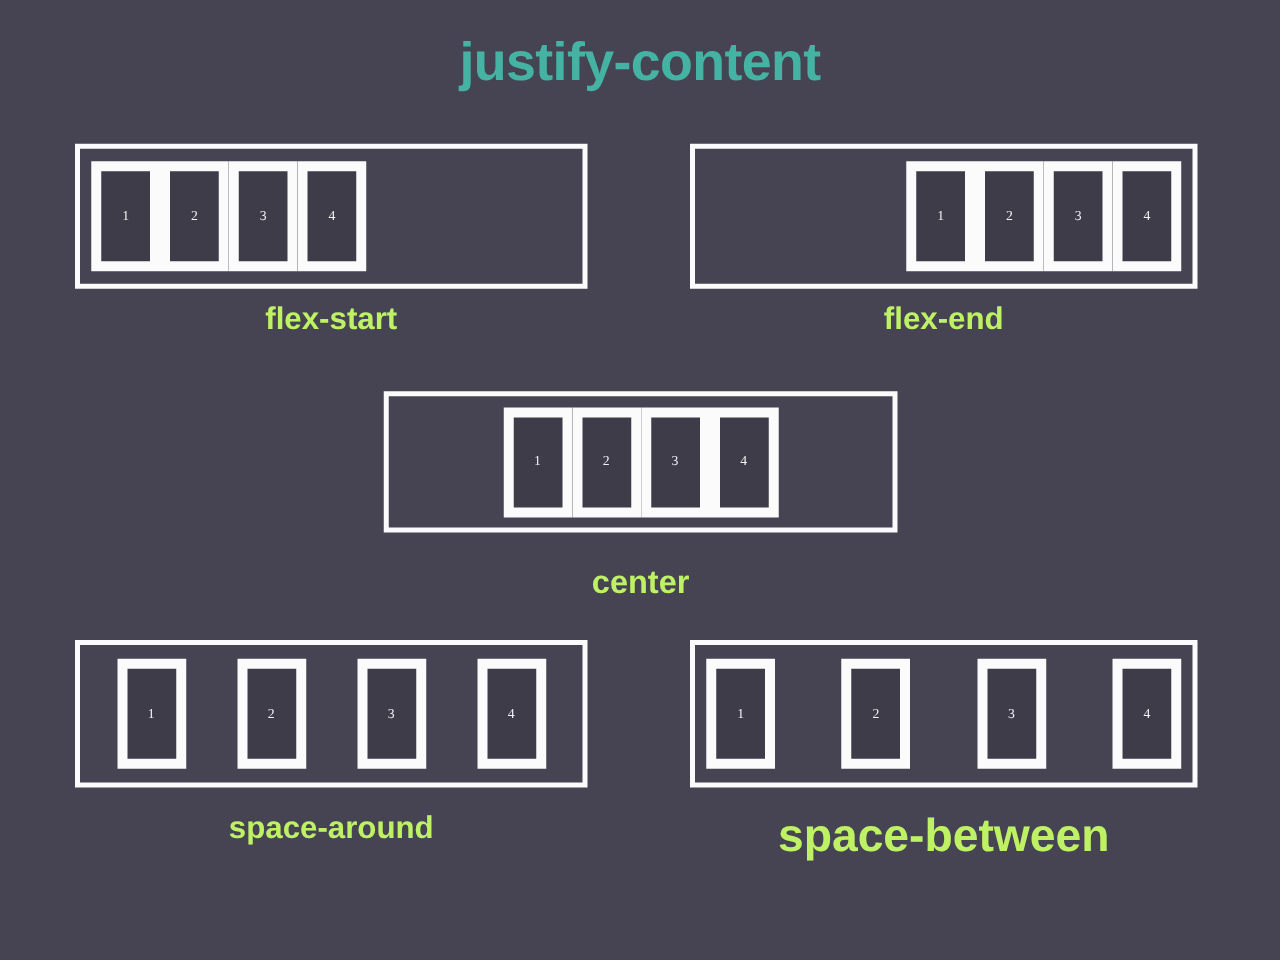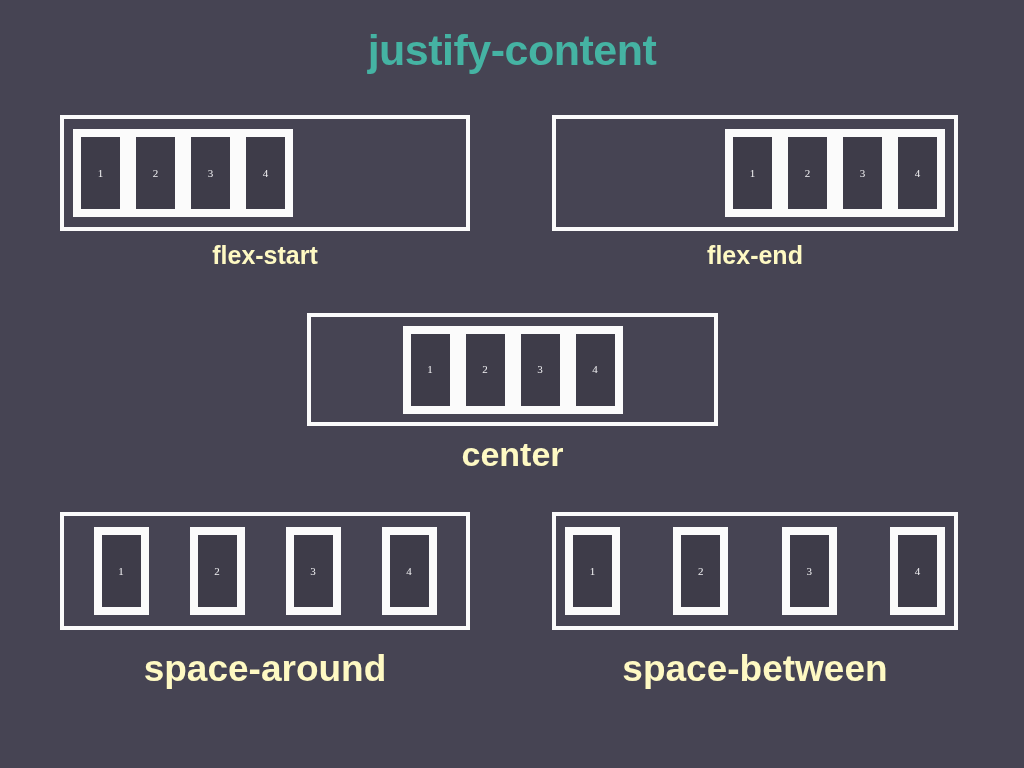--- a/index.html
+++ b/index.html
@@ -55,42 +55,42 @@
 
   .flex-box .box-num {
     color: #f2f2f4;
     font-size: 11px;
     font-family: "Liberation Serif", serif;
     line-height: 1;
   }
 
   .caption {
     text-align: center;
-    color: #fef9c3;
+    color: #bef264;
     font-weight: bold;
     margin-top: 8px;
     white-space: nowrap;
   }
 
   
   #demo-flex-start { left: 60px;  top: 115px; width: 410px; }
   #demo-flex-start .flex-container { height: 116px; justify-content: flex-start; }
   #demo-flex-start .caption { font-size: 25px; margin-top: 10px; }
 
   #demo-flex-end   { left: 552px; top: 115px; width: 406px; }
   #demo-flex-end .flex-container { height: 116px; justify-content: flex-end; }
   #demo-flex-end .caption { font-size: 25px; margin-top: 10px; text-align: center; }
 
   #demo-center     { left: 307px; top: 313px; width: 411px; }
   #demo-center .flex-container { height: 113px; justify-content: center; }
-  #demo-center .caption { font-size: 34px; margin-top: 9px; }
+  #demo-center .caption { font-size: 26px; margin-top: 24px; }
 
   #demo-space-around  { left: 60px;  top: 512px; width: 410px; }
   #demo-space-around .flex-container { height: 118px; justify-content: space-around; }
-  #demo-space-around .caption { font-size: 37px; margin-top: 18px; }
+  #demo-space-around .caption { font-size: 25px; margin-top: 18px; }
 
   #demo-space-between { left: 552px; top: 512px; width: 406px; }
   #demo-space-between .flex-container { height: 118px; justify-content: space-between; }
   #demo-space-between .caption { font-size: 37px; margin-top: 18px; }
 </style>
 </head>
 <body>
 
 <h1 class="page-title">justify-content</h1>
 

